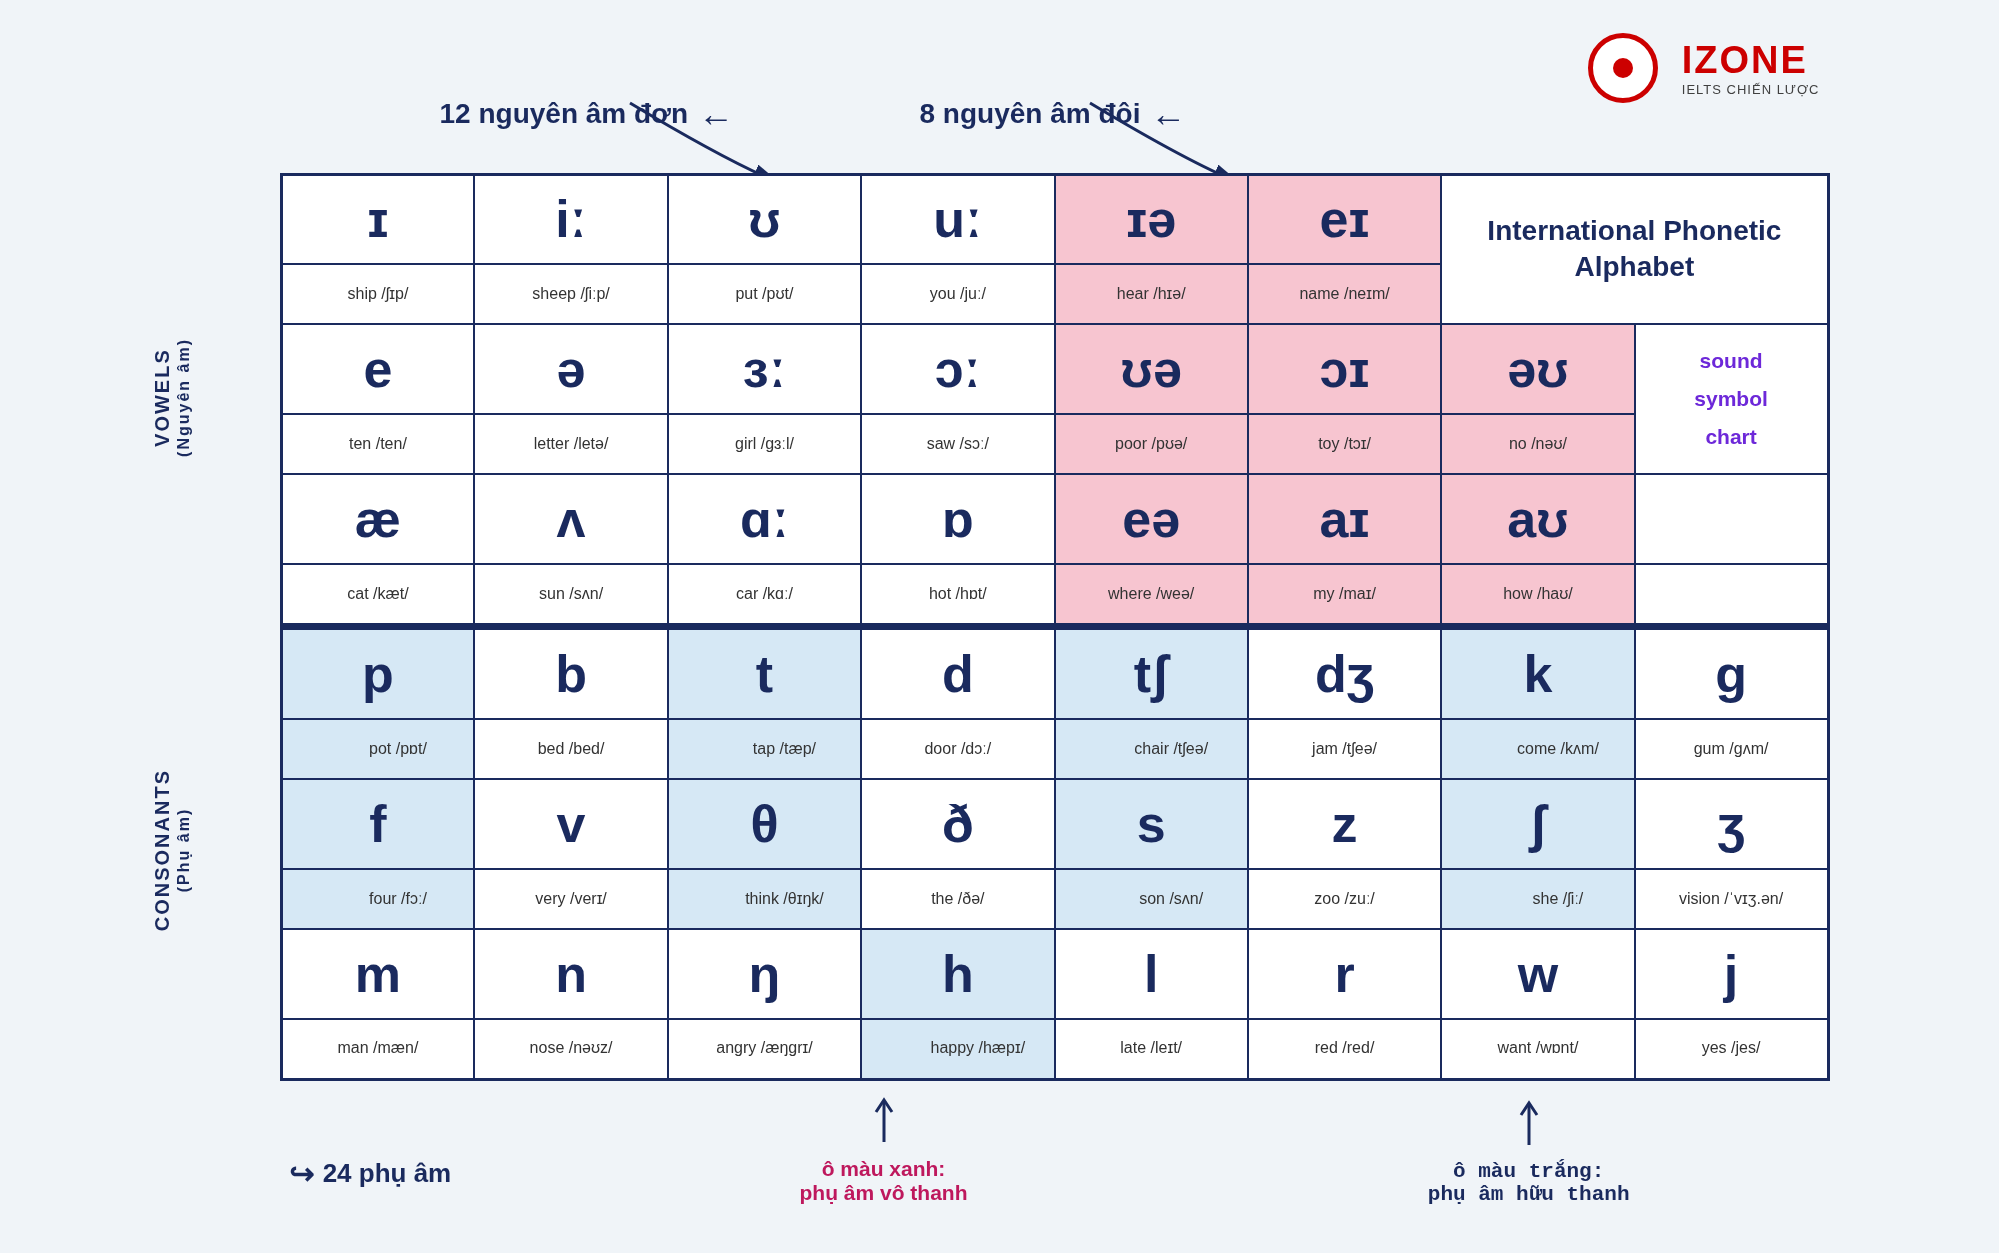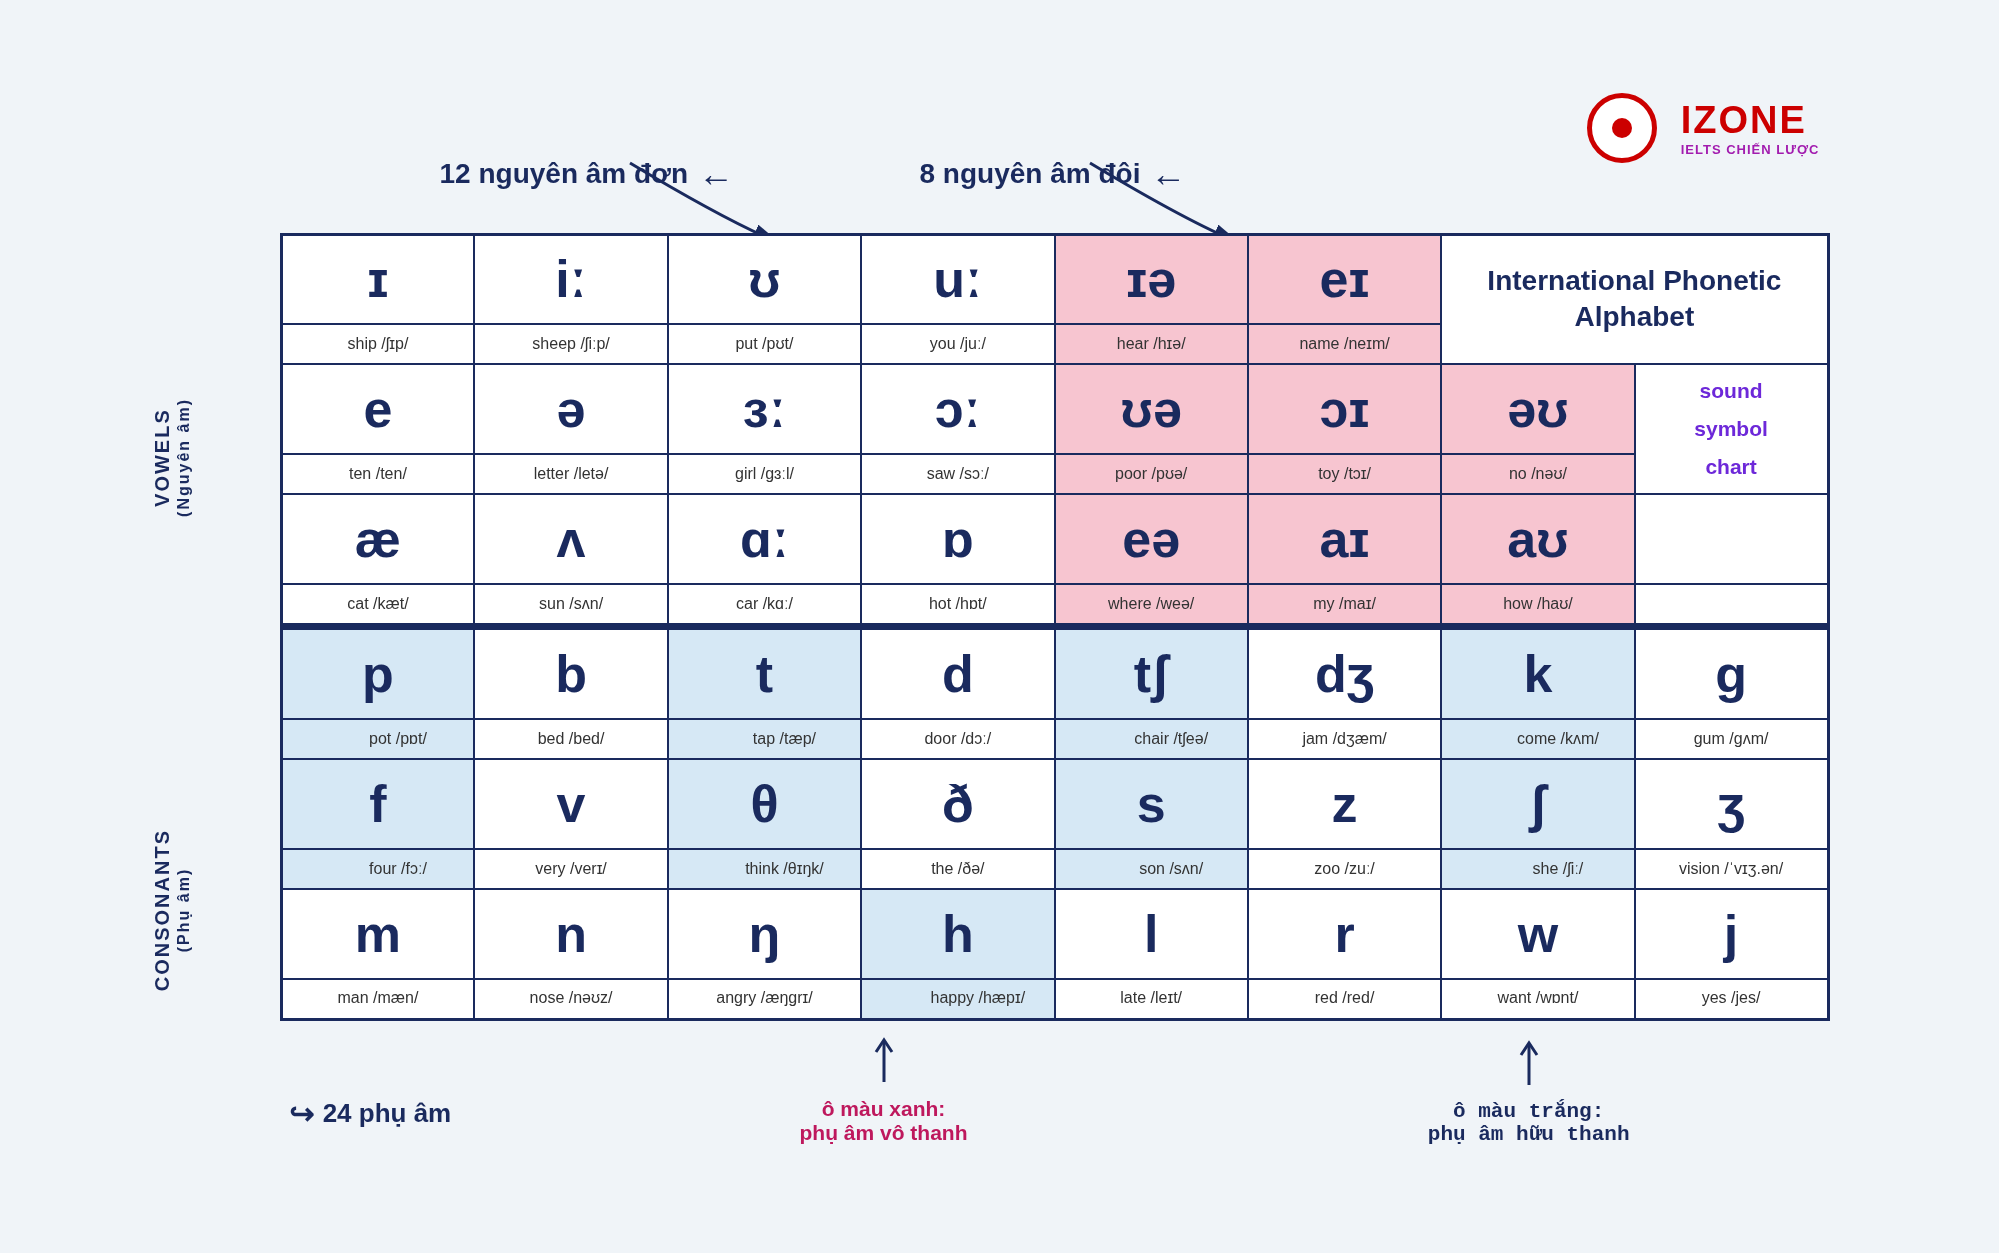--- a/index.html
+++ b/index.html
@@ -52,22 +52,22 @@
       flex-direction: column;
     }
     .logo-izone {
       font-size: 38px;
       font-weight: 900;
       color: #cc0000;
       letter-spacing: 2px;
     }
     .logo-subtitle {
       font-size: 13px;
-      color: #a21caf;
-      font-weight: 700;
+      color: #404040;
+      font-weight: 400;
       letter-spacing: 1px;
     }
 
     
     .annotation-top-left {
       position: absolute;
       top: 50px;
       left: 160px;
       font-size: 28px;
       font-weight: 700;
@@ -116,21 +116,21 @@
     .symbol-text {
       font-size: 52px;
       font-weight: 700;
       color: #1a2a5e;
       line-height: 1;
     }
 
     
     .example-cell {
       background: white;
-      height: 40px;
+      height: 60px;
       font-size: 16px;
       color: #333;
       line-height: 1.3;
     }
     .example-cell.blue-bg {
       background: #d6e8f5;
       padding-left: 40px;
     }
     .example-cell.pink-bg {
       background: #f7c5d0;
@@ -425,21 +425,21 @@
         <td class="example-cell blue-bg">
           <span>tap /tæp/</span>
         </td>
         <td class="example-cell">
           <span>door /dɔː/</span>
         </td>
         <td class="example-cell blue-bg">
           <span>chair /tʃeə/</span>
         </td>
         <td class="example-cell">
-          <span>jam /dʒæm/</span>
+          <span>jam /tʃeə/</span>
         </td>
         <td class="example-cell blue-bg">
           <span>come /kʌm/</span>
         </td>
         <td class="example-cell">
           <span>gum /gʌm/</span>
         </td>
       </tr>
 
       <tr>

